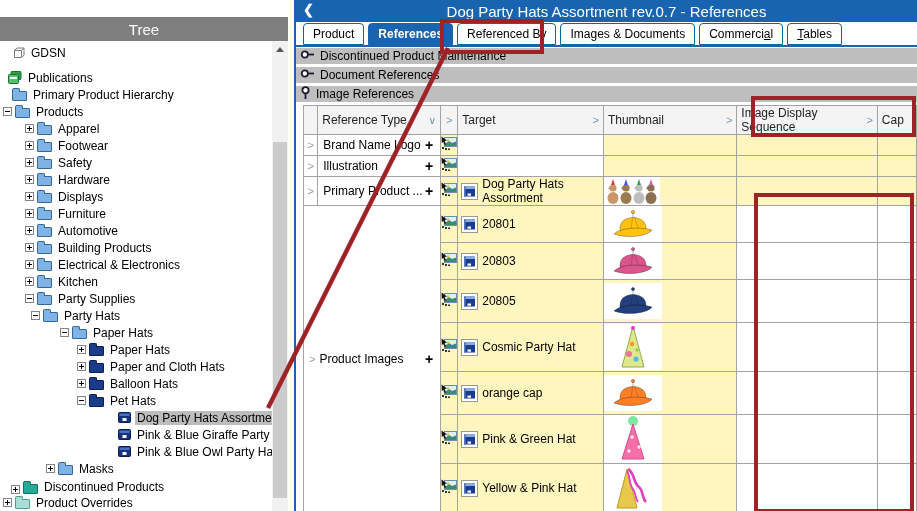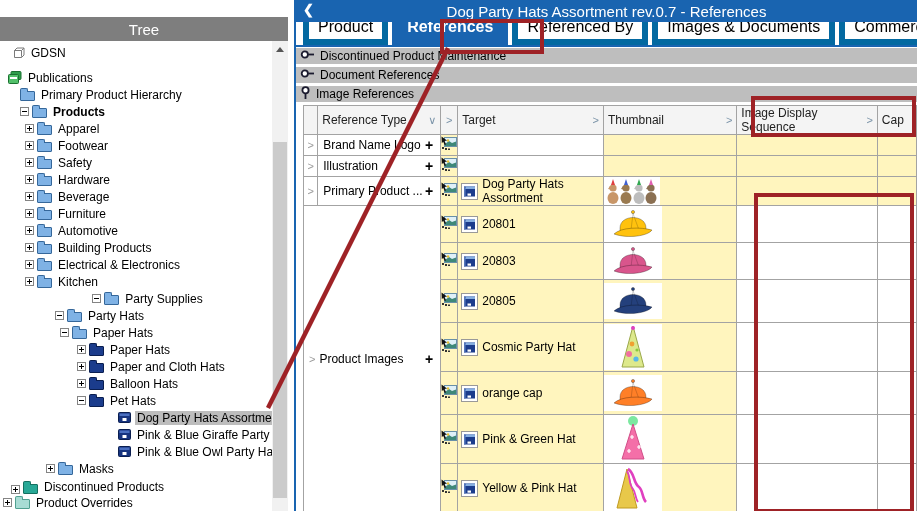--- a/index.html
+++ b/index.html
@@ -33,22 +33,22 @@
   #tree-scroll .up::before{content:"";border:4px solid transparent;border-bottom:5px solid #555;margin-top:-4px;}
   #tree-scroll .thumb{position:absolute;left:1px;right:1px;top:101px;height:356px;background:#CBCBCB;}
   
   #right-panel{position:absolute;left:294px;top:0;width:623px;height:511px;background:#fff;
                border-left:2px solid #1964B0;box-sizing:border-box;}
   #title-bar{height:22px;background:#1964B0;color:#fff;display:flex;align-items:center;
              justify-content:center;font-size:15px;position:relative;}
   #collapse{position:absolute;left:7px;top:2px;font-size:13px;font-weight:bold;cursor:pointer;}
   #tab-bar{height:25px;display:flex;align-items:flex-end;gap:4px;padding-left:7px;
            border-bottom:2px solid #1964B0;box-sizing:border-box;overflow:hidden;white-space:nowrap;}
-  .tab{border:6px solid #0369a1;border-radius:4px 4px 0 0;background:#fff;padding:3px 9px 3px 9px;
-       font-size:16px;flex:none;}
+  .tab{border:1px solid #0369a1;border-radius:4px 4px 0 0;background:#fff;padding:3px 9px 3px 9px;
+       font-size:12px;flex:none;}
   .tab .ukey{text-decoration:underline;}
   .tab.selected{background:#1964B0;border-color:#1964B0;color:#fff;font-weight:bold;}
   #sections{padding-top:1px;}
   .section-bar{height:16px;background:#BEBEBE;margin-bottom:3px;display:flex;align-items:center;
                gap:5px;padding-left:4px;}
   .section-bar svg{flex:none;}
   
   #table-wrap{margin-left:7px;overflow:hidden;width:614px;}
   table{border-collapse:collapse;table-layout:fixed;background:#fff;font-size:12px;}
   td,th{border:1px solid #A3A3A3;padding:0;overflow:hidden;vertical-align:middle;box-sizing:border-box;}
@@ -94,27 +94,27 @@
       <div class="tree-row" style="padding-left: 8px; margin-top: 8px;">
         <span class="tree-icon">
           <svg width="14" height="13" viewBox="0 0 14 13">
             <rect x="3" y="0.5" width="10" height="8" rx="1" fill="#2E9E4A" stroke="#1A7030"></rect>
             <rect x="0.5" y="3.5" width="10" height="9" rx="1" fill="#52C06A" stroke="#1A7030"></rect>
             <rect x="2" y="6" width="7" height="2" fill="#fff"></rect>
           </svg>
         </span>
         <span class="lbl">Publications</span>
       </div>
-      <div class="tree-row" style="padding-left: 20px;">
+      <div class="tree-row" style="padding-left: 12px;">
         <span class="tree-icon">
           <span class="folder f-lb"></span>
         </span>
         <span class="lbl">Primary Product Hierarchy</span>
       </div>
-      <div class="tree-row" style="padding-left: 20px; font-weight: bold;">
+      <div class="tree-row" style="padding-left: 3px;">
         <span class="expander minus"></span>
         <span class="tree-icon">
           <span class="folder f-lb"></span>
         </span>
         <span class="lbl">Products</span>
       </div>
       <div class="tree-row" style="padding-left: 25px;">
         <span class="expander plus"></span>
         <span class="tree-icon">
           <span class="folder f-lb"></span>
@@ -140,21 +140,21 @@
         <span class="tree-icon">
           <span class="folder f-lb"></span>
         </span>
         <span class="lbl">Hardware</span>
       </div>
       <div class="tree-row" style="padding-left: 25px;">
         <span class="expander plus"></span>
         <span class="tree-icon">
           <span class="folder f-lb"></span>
         </span>
-        <span class="lbl">Beverage</span>
+        <span class="lbl">Displays</span>
       </div>
       <div class="tree-row" style="padding-left: 25px;">
         <span class="expander plus"></span>
         <span class="tree-icon">
           <span class="folder f-lb"></span>
         </span>
         <span class="lbl">Furniture</span>
       </div>
       <div class="tree-row" style="padding-left: 25px;">
         <span class="expander plus"></span>
@@ -177,28 +177,28 @@
         </span>
         <span class="lbl">Electrical &amp; Electronics</span>
       </div>
       <div class="tree-row" style="padding-left: 25px;">
         <span class="expander plus"></span>
         <span class="tree-icon">
           <span class="folder f-lb"></span>
         </span>
         <span class="lbl">Kitchen</span>
       </div>
-      <div class="tree-row" style="padding-left: 25px; justify-content: center;">
+      <div class="tree-row" style="padding-left: 25px;">
         <span class="expander minus"></span>
         <span class="tree-icon">
           <span class="folder f-lb"></span>
         </span>
         <span class="lbl">Party Supplies</span>
       </div>
-      <div class="tree-row" style="padding-left: 55px;">
+      <div class="tree-row" style="padding-left: 31px;">
         <span class="expander minus"></span>
         <span class="tree-icon">
           <span class="folder f-lb"></span>
         </span>
         <span class="lbl">Party Hats</span>
       </div>
       <div class="tree-row" style="padding-left: 60px;">
         <span class="expander minus"></span>
         <span class="tree-icon">
           <span class="folder f-lb"></span>

